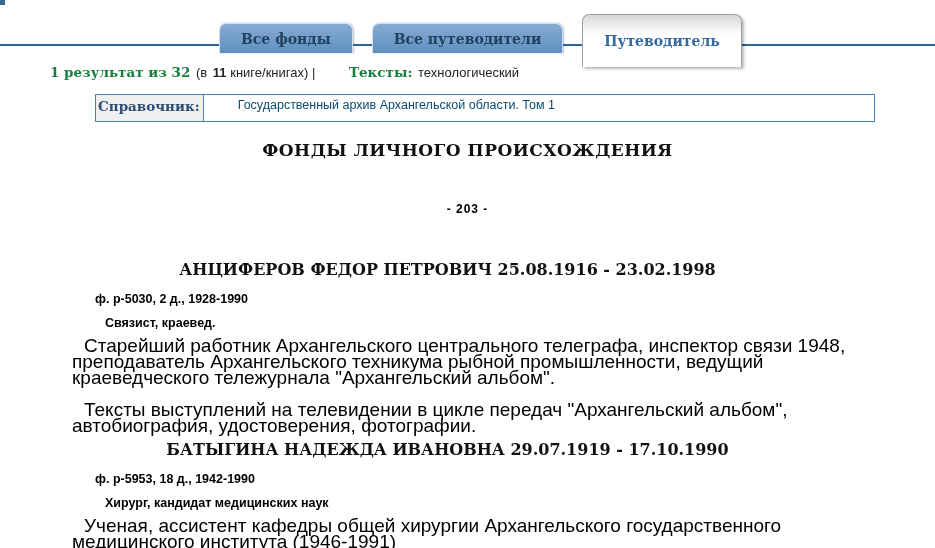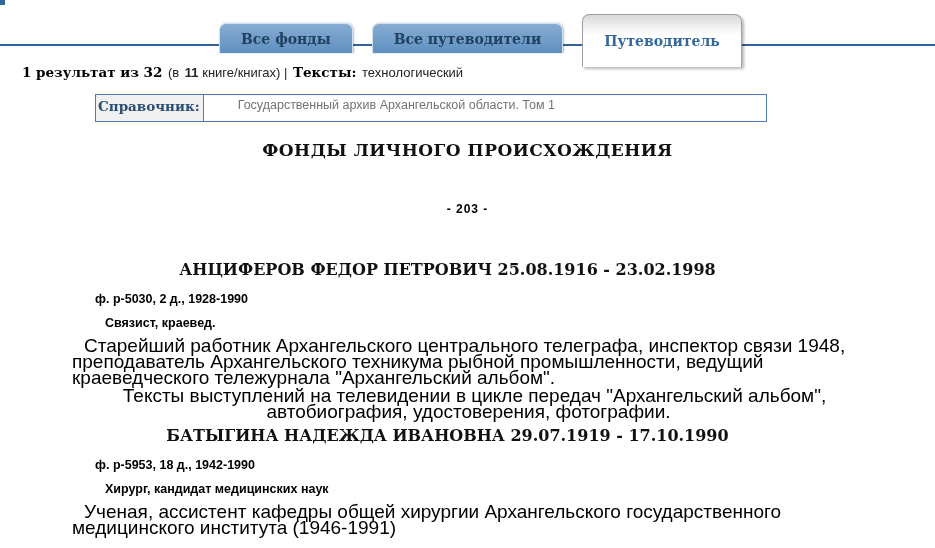--- a/index.html
+++ b/index.html
@@ -31,65 +31,65 @@
     color:#34699e; z-index:3;
     box-shadow:2px 2px 3px rgba(0,0,0,.28);
   }
 
   
   .results-bar {
     display:flex; justify-content:space-between; align-items:center;
     padding:6px 8px 0 22px; font-size:13px; color:#222;
   }
   .serif-blue {
-    font-family:"DejaVu Serif", serif; font-weight:bold; color:#000000; font-size:13.5px;
+    font-family:"DejaVu Serif", serif; font-weight:bold; color:#15803d; font-size:13.5px;margin-left:28px;
   }
   .results-left span { margin-right:2px; }
   .results-right { display:flex; align-items:center; color:#336699; }
   .back-link { color:#336699; text-decoration:none; font-size:13.5px; cursor:pointer; }
   .results-right .sep { margin:0 6px 0 10px; color:#336699; }
   .go-btn {
     width:21px; height:21px; border-radius:50%; background:#2e6aa0;
     display:inline-flex; align-items:center; justify-content:center;
     cursor:pointer; box-shadow:0 0 0 1px #cfe0ef;
   }
   .tri { width:0; height:0; border-left:8px solid #fff; border-top:5px solid transparent; border-bottom:5px solid transparent; margin-left:2px; }
 
   
   .content { margin-top:14px; }
-  .info-table { border-collapse:collapse; margin-left:95px; width:672px;border-radius:22px; }
+  .info-table { border-collapse:collapse; margin-left:95px; width:780px;border-radius:22px; }
   .info-table td { border:1px solid #4a7eb5; }
   .info-table .lbl {
     width:96px; background:#f0f0f0; text-align:right; vertical-align:top;
     font-family:"DejaVu Serif", serif; font-weight:bold; font-size:13.5px; color:#2b4e75;
     padding:3px 3px 3px 2px; white-space:nowrap;
   }
   .info-table .val { vertical-align:top; padding:3px 6px; font-size:12.5px; }
   .info-table tr:first-child .val, .info-table tr:first-child .lbl { height:36px; }
   .info-table tr:last-child .val, .info-table tr:last-child .lbl { height:27px; }
-  .info-table a { color:#737373; text-decoration:none; cursor:pointer;padding-left:28px; }
+  .info-table a { color:#0c4a6e; text-decoration:none; cursor:pointer;padding-left:28px; }
   .val2 { padding-left:40px !important; }
   .diamond { color:#111; font-size:10px; margin-right:7px; }
 
   
   .chapter-title {
     margin-top:18px; text-align:center;
     font-family:"DejaVu Serif", serif; font-weight:bold; font-size:17px; color:#111;
     letter-spacing:.5px;
   }
   .page-num { margin-top:42px; text-align:center; font-weight:bold; font-size:12px; letter-spacing:1px; }
   .entry h2 {
     margin:44px 40px 0 0; text-align:center;
     font-family:"DejaVu Serif", serif; font-weight:bold; font-size:16px; color:#111;
   }
   .entry + .entry h2 { margin-top:6px; }
   .fond { margin:13px 0 0 95px; font-weight:bold; font-size:12.5px; }
   .occ  { margin:10px 0 0 105px; font-weight:bold; font-size:12.5px; }
   .entry p { margin:8px 70px 0 72px; text-indent:12px; font-size:19px; line-height:16px; }
-  .entry p + p { margin-top:2px;text-align:center; }
+  .entry p + p { margin-top:16px; }
 </style>
 </head>
 <body>
 
 <div class="page">
   <div class="corner-square"></div>
 
   <div class="tabbar">
     <div class="tab-rule"></div>
     <div class="tabs">

